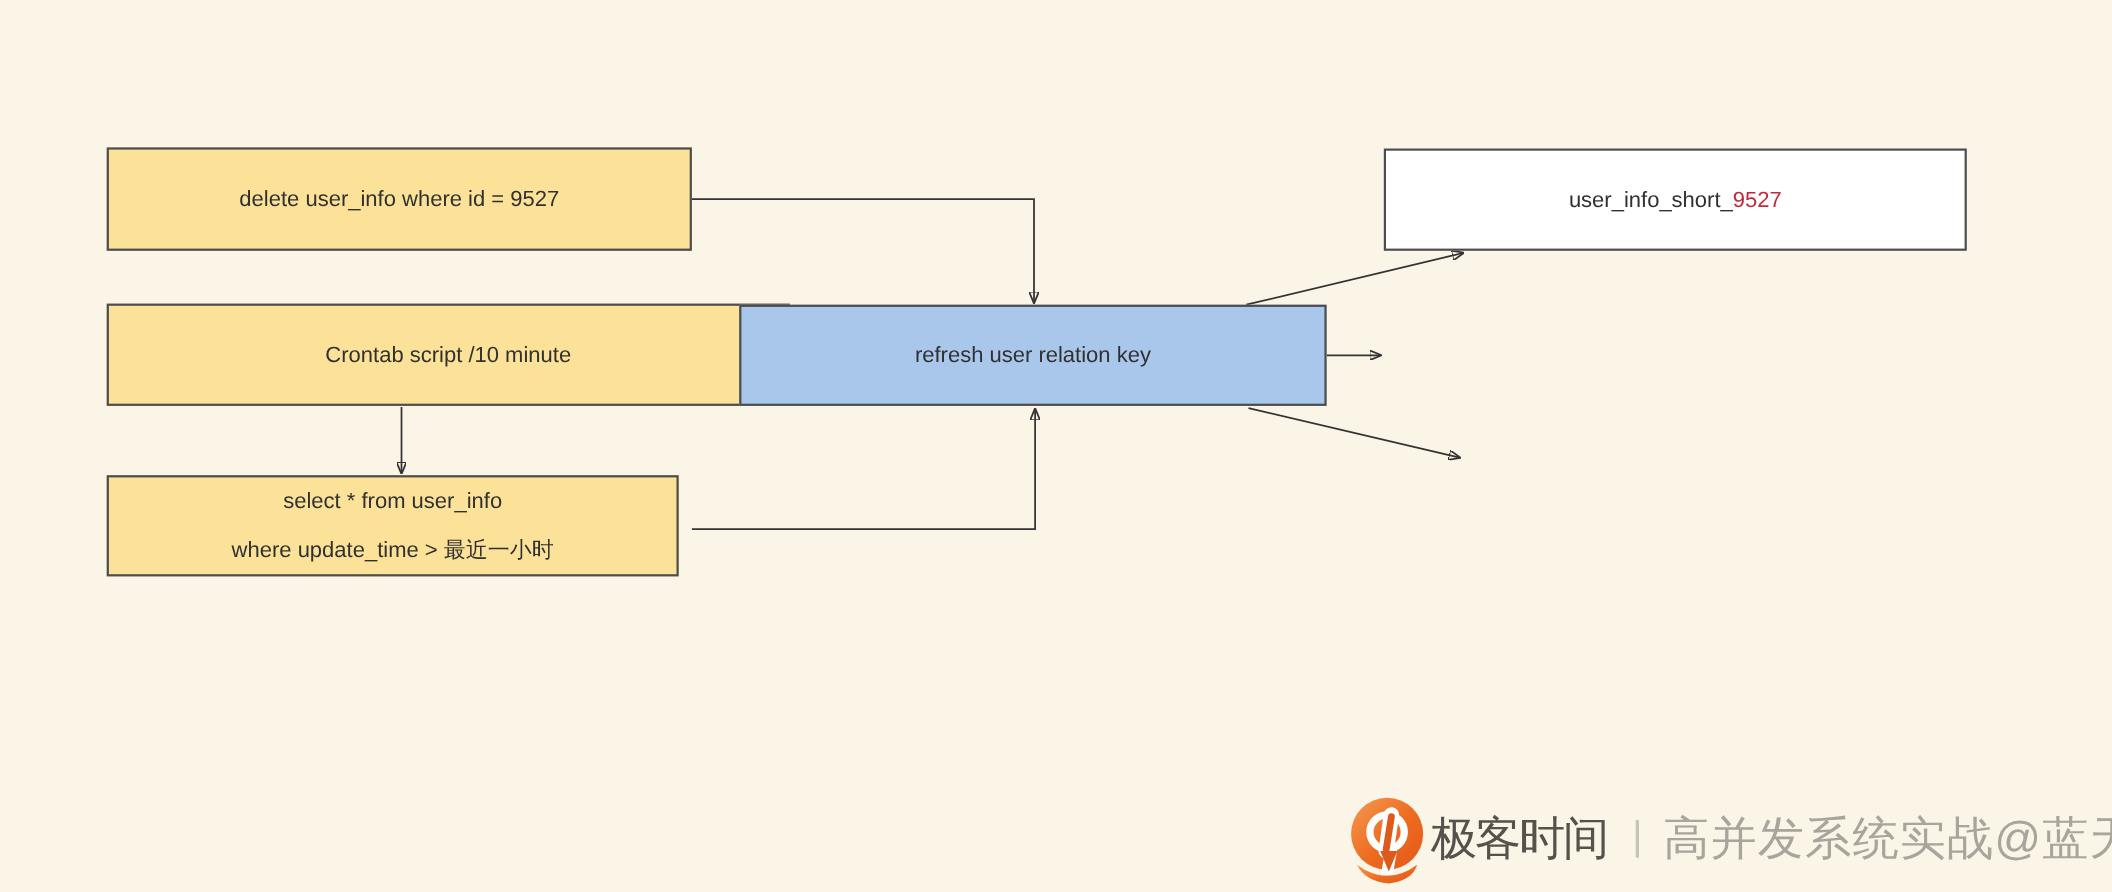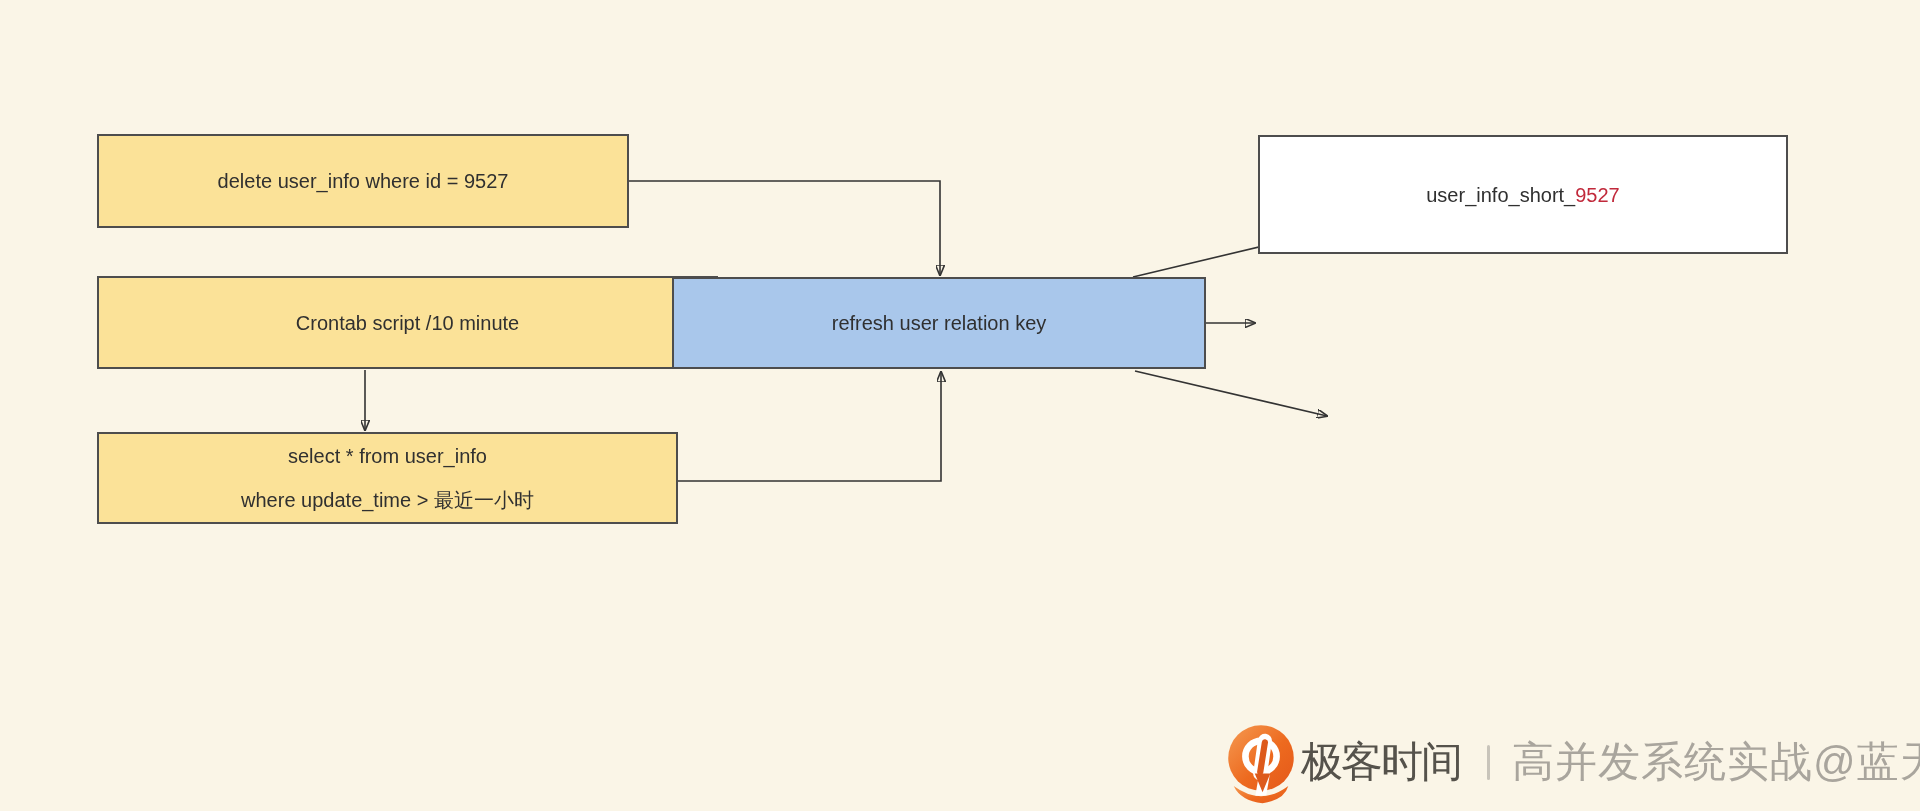--- a/index.html
+++ b/index.html
@@ -16,23 +16,23 @@
     box-sizing:border-box;
     font-size:20px;color:#303030;
     text-align:center;line-height:28px;
   }
   .task{background:#FBE298;}
   .process{background:#A9C7EB;}
   .cache{background:#FFFFFF;}
   .cache .id-red{color:#C1293B;}
   #node-delete{left:97px;top:134px;width:532px;height:94px;}
   #node-crontab{left:97px;top:276px;width:621px;height:93px;}
-  #node-select{left:97px;top:432px;width:581px;height:92px;gap:16px;}
+  #node-select{left:97px;top:432px;width:520px;height:92px;gap:16px;}
   #node-refresh{left:672px;top:277px;width:534px;height:92px;justify-content:center;}
-  #node-cache-short{left:1258px;top:135px;width:530px;height:119px;}
+  #node-cache-short{left:1258px;top:135px;width:530px;height:93px;}
   #node-cache-full{left:1258px;top:277px;width:530px;height:92px;}
   #node-cache-extra{left:1258px;top:417px;width:530px;height:94px;}
   svg.arrows{position:absolute;left:0;top:0;pointer-events:none;}
   svg.arrows path{fill:none;stroke:#333333;stroke-width:1.6;}
 
   .watermark{
     position:absolute;left:1222px;top:716px;height:92px;
     display:flex;align-items:center;
   }
   .wm-logo{width:78px;height:84px;margin-top:6px;flex:0 0 auto;}

